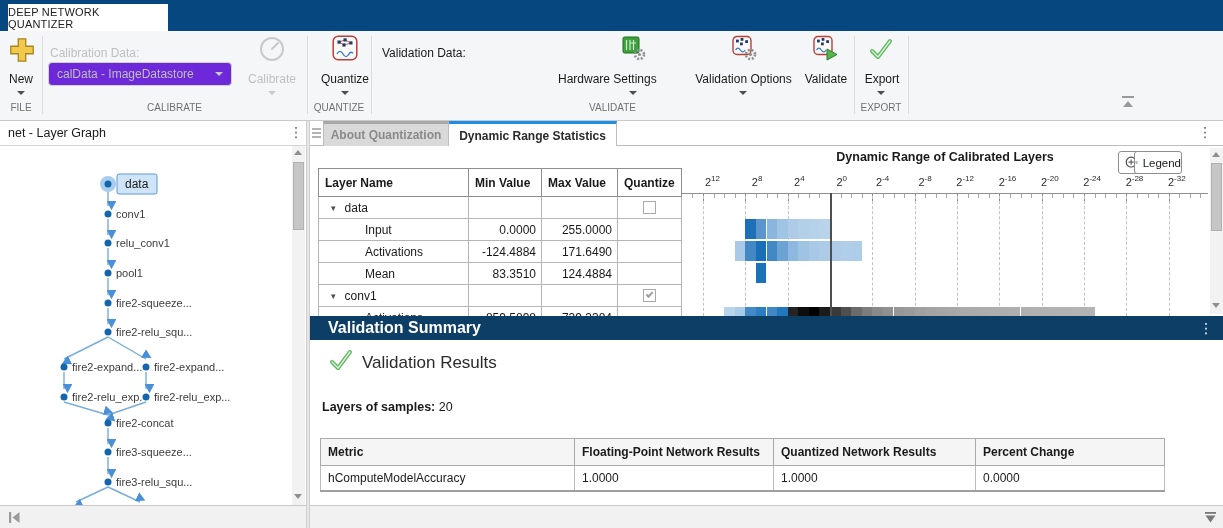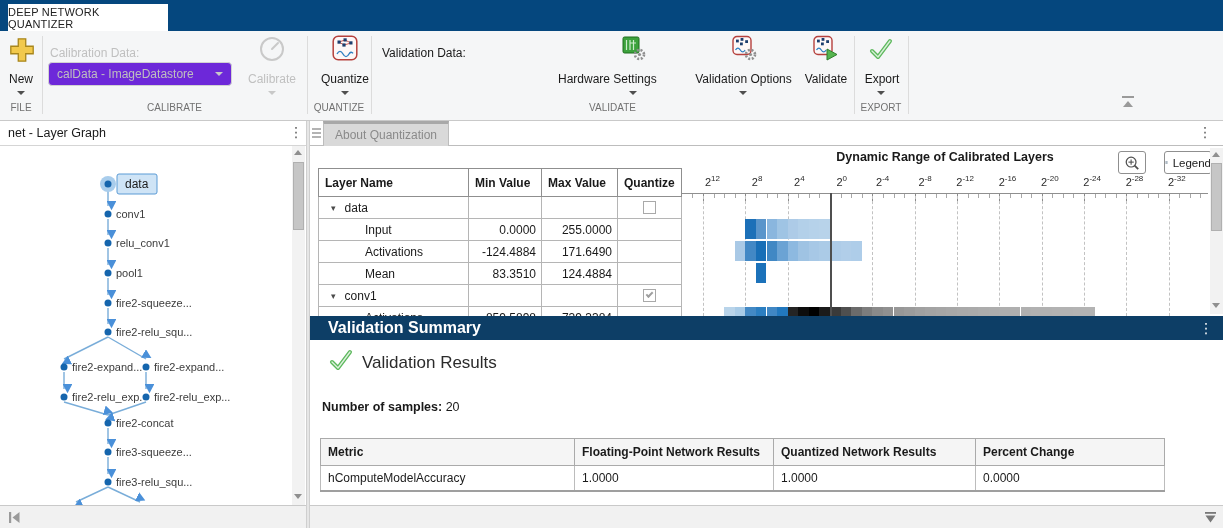--- a/index.html
+++ b/index.html
@@ -34,21 +34,21 @@
   .dots-menu { font-size:14px; color:#5a5a5a; line-height:14px; }
 
   
   .sb-track { background:#f2f2f2; }
   .sb-thumb { background:#c6c6c6; border:1px solid #b0b0b0; }
   .sb-arrow-up { width:0;height:0;border-left:4px solid transparent;border-right:4px solid transparent;border-bottom:5px solid #8f8f8f; }
   .sb-arrow-down { width:0;height:0;border-left:4px solid transparent;border-right:4px solid transparent;border-top:5px solid #8f8f8f; }
 
   
   #tab-strip { left:310px; top:121px; width:913px; height:25px; background:#fff; border-bottom:1px solid #bdbdbd; }
-  .doc-tab { top:0; height:25px; display:flex; align-items:center; justify-content:center; font-size:12px; }
+  .doc-tab { top:0; height:25px; display:flex; align-items:center; justify-content:center; font-size:12px;font-weight:bold; }
   #tab-about { left:13px; width:126px; background:#d9d9d9; border-top:3px solid #a8a8a8; border-left:1px solid #bdbdbd; border-right:1px solid #bdbdbd; color:#8a8a8a; }
   #tab-dynamic { left:139px; width:168px; height:26px; background:#fff; border-top:3px solid #1f8fe5; border-right:1px solid #bdbdbd; color:#2b2b2b; }
 
   
   #content { left:310px; top:146px; width:913px; height:170px; background:#fff; overflow:hidden; }
 
   table.stats { position:absolute; left:8px; top:22px; border-collapse:collapse; table-layout:fixed; background:#fff; }
   table.stats th { border:1px solid #8f8f8f; font-size:12px; font-weight:bold; text-align:left; padding:0 6px; height:28px; background:#fff; }
   table.stats td { border:1px solid #b5b5b5; font-size:12px; height:22px; padding:0 5px; white-space:nowrap; overflow:hidden; }
   table.stats td.num { text-align:right; }
@@ -288,20 +288,21 @@
 </div>
 <div class="abs" id="v-divider"></div>
 
 <div class="abs" id="tab-strip">
   <div class="abs" style="left:2px;top:7px;">
     <svg width="9" height="11" viewBox="0 0 9 11">
         <path d="M0 1 h9 M0 5 h9 M0 9 h9" stroke="#9a9a9a" stroke-width="1.4"></path>
       </svg>
   </div>
   <div class="abs doc-tab" id="tab-about">About Quantization</div>
+  <div class="abs doc-tab" id="tab-dynamic">Dynamic Range Statistics</div>
   <div class="abs dots-menu" style="left:888px;top:4px;">⋮</div>
 </div>
 
 <div class="abs" id="content">
 
   <table class="stats">
     <colgroup>
         <col style="width:150px">
         <col style="width:73px">
         <col style="width:76px">
@@ -364,21 +365,21 @@
   <div class="abs" id="chart">
     <div class="abs" id="chart-title">Dynamic Range of Calibrated Layers</div>
     <div class="abs chart-btn" style="left:438px;width:28px;">
       <svg width="16" height="16" viewBox="0 0 18 18">
         <circle cx="8" cy="8" r="5.5" fill="none" stroke="#4f4f4f" stroke-width="1.4"></circle>
         <line x1="12" y1="12" x2="16" y2="16" stroke="#4f4f4f" stroke-width="2"></line>
         <line x1="5" y1="8" x2="11" y2="8" stroke="#4f4f4f" stroke-width="1.2"></line>
         <line x1="8" y1="5" x2="8" y2="11" stroke="#4f4f4f" stroke-width="1.2"></line>
       </svg>
     </div>
-    <div class="abs chart-btn" style="left:484px;width:48px;">
+    <div class="abs chart-btn" style="left:454px;width:48px;">
       <svg width="13" height="11" viewBox="0 0 13 11">
         <g fill="#33506b">
             <rect y="0" width="3" height="2"></rect>
             <rect x="5" y="0" width="8" height="2"></rect>
         <rect y="4.5" width="3" height="2"></rect>
             <rect x="5" y="4.5" width="8" height="2"></rect>
         <rect y="9" width="3" height="2"></rect>
             <rect x="5" y="9" width="8" height="2"></rect>
           </g>
       </svg>
@@ -531,21 +532,21 @@
     <span class="dots-menu" style="margin-left:auto;color:#fff;">⋮</span>
   </div>
   <div class="abs" style="left:18px;top:32px;">
     <svg width="26" height="26" viewBox="0 0 26 26">
       <path d="M4 14 L10 20 L22 4" fill="none" stroke="#5cb85c" stroke-width="4" stroke-linecap="round" stroke-linejoin="round"></path>
       <path d="M4 14 L10 20 L22 4" fill="none" stroke="#dff0df" stroke-width="1.4" stroke-linecap="round" stroke-linejoin="round"></path>
     </svg>
   </div>
   <div class="abs" id="validation-heading">Validation Results</div>
   <div class="abs" id="samples-line">
-    <span style="font-weight:bold;">Number of samples:</span><span> 20</span>
+    <span style="font-weight:bold;">Layers of samples:</span><span> 20</span>
   </div>
   <table class="results">
     <colgroup>
         <col style="width:254px">
         <col style="width:199px">
         <col style="width:202px">
         <col style="width:189px">
       </colgroup>
     <thead>
       <tr>

